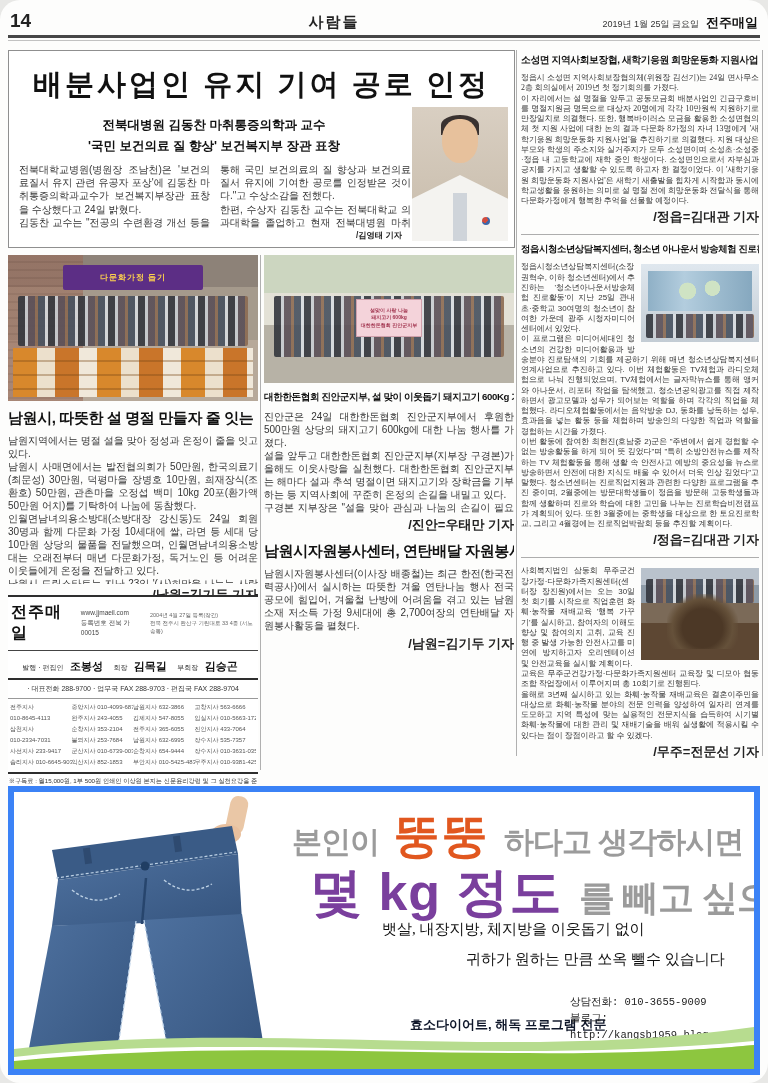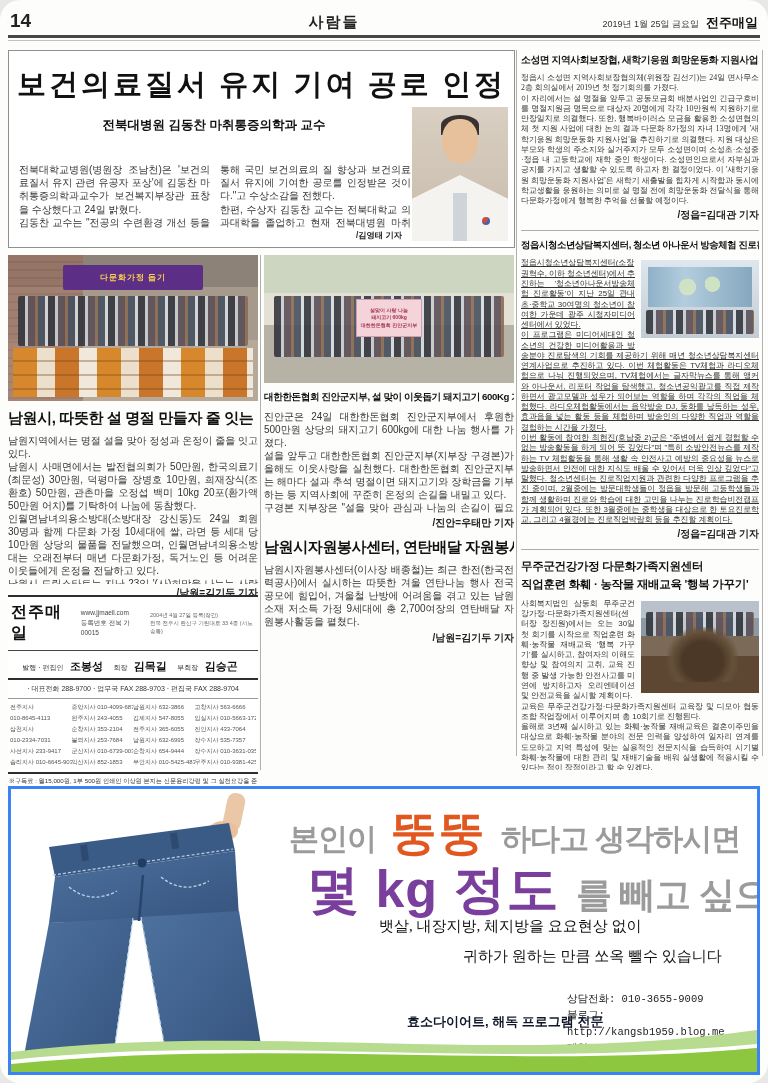--- a/index.html
+++ b/index.html
@@ -35,21 +35,21 @@
   #vr2 { left:516px; top:50px; height:706px; }
   #vr3 { left:762px; top:50px; height:706px; }
 
   .colL { position:absolute; left:8px; top:255px; width:250px; height:517px; }
   .colM { position:absolute; left:264px; top:255px; width:250px; height:517px; overflow:hidden; }
   .colR { position:absolute; left:521px; top:50px; width:238px; height:720px; overflow:hidden; }
 
   .art-hl { font-size:15px; font-weight:bold; color:#111; letter-spacing:-0.4px; white-space:nowrap; overflow:hidden; margin:8px 0 6px; }
   .art-hl2 { font-size:11.5px; font-weight:bold; color:#111; letter-spacing:-0.3px; line-height:1.5; margin:8px 0 6px; }
   .body-txt { font-size:10px; line-height:1.3; text-align:justify; white-space:pre-line; color:#333; }
-  .byline { text-align:right; font-size:10px; font-weight:bold; color:#222; margin-top:2px; }
+  .byline { text-align:right; font-size:13px; font-weight:bold; color:#222; margin-top:2px; }
   .div-hr { height:1px; background:#adadad; margin:8px 0; }
 
   
   .photo { position:relative; overflow:hidden; background:#999; }
   .crowd { position:absolute; left:4%; right:4%; border-radius:2px; opacity:.9;
            background:repeating-linear-gradient(90deg,#33363d 0 7px,#c9cdd2 7px 10px,#5a4f57 10px 17px,#8c6b52 17px 20px,#46505e 20px 27px,#d8dce0 27px 30px); }
   .ph-nw { height:146px; background:linear-gradient(180deg,#8d8278 0 22%,#a59a8c 22% 58%,#b7a99a 58% 100%); }
   .ph-nw .brick { position:absolute; left:0; top:0; width:30%; height:100%; background:repeating-linear-gradient(180deg,#9b6a58 0 6px,#8a5b4a 6px 8px); opacity:.55; }
   .ph-banner { position:absolute; left:22%; top:7%; width:56%; height:17%; background:#5c2e85; color:#ffd34d; font-size:8px; font-weight:bold; display:flex; align-items:center; justify-content:center; letter-spacing:1px; border-radius:2px; }
   .ph-nw .crowd { top:28%; height:34%; }
@@ -87,21 +87,21 @@
   .m-row2 { text-align:center; padding:5px 0 4px; border-bottom:2px solid #2e2e2e; }
   .m-row2 .lbl { font-size:7px; color:#333; }
   .m-row2 .nm { font-size:11px; font-weight:bold; color:#111; margin:0 6px 0 2px; }
   .m-row3 { text-align:center; font-size:7px; color:#333; padding:4px 0; border-bottom:1px solid #999; }
   .branches { padding:3px 2px; border-bottom:2px solid #2e2e2e; }
   .br-row { display:flex; }
   .br-row span { flex:1; font-size:6px; color:#555; line-height:1.85; white-space:nowrap; overflow:hidden; }
   .m-foot { font-size:6.2px; color:#333; text-align:center; padding:3px 0; }
 
   
-  .ad { position:absolute; left:8px; top:786px; width:752px; height:289px; border:3px solid #3b82f6; background:#fff; overflow:hidden; }
+  .ad { position:absolute; left:8px; top:786px; width:752px; height:289px; border:6px solid #3b82f6; background:#fff; overflow:hidden; }
   .ad-l1 { position:absolute; left:278px; top:14px; white-space:nowrap; }
   .ad-l1 .g { font-size:30px; font-weight:900; color:var(--ad-gray); letter-spacing:-1px; }
   .ad-l1 .o { font-size:46px; font-weight:900; color:var(--ad-orange); margin:0 10px; letter-spacing:2px; }
   .ad-l2 { position:absolute; left:296px; top:66px; white-space:nowrap; }
   .ad-l2 .p { font-size:52px; font-weight:900; color:var(--ad-purple); margin-right:12px; letter-spacing:1px; }
   .ad-l2 .g { font-size:36px; font-weight:900; color:var(--ad-gray); letter-spacing:-1px; }
   .ad-l3 { position:absolute; left:368px; top:128px; font-family:"Liberation Serif", serif; font-size:15px; color:#111; }
   .ad-l4 { position:absolute; left:452px; top:158px; font-family:"Liberation Serif", serif; font-size:15px; color:#111; }
   .ad-prog { position:absolute; left:396px; top:224px; font-size:13px; font-weight:bold; color:#0f172a; }
   .ad-contact { position:absolute; left:556px; top:202px; font-size:10.5px; color:#222; line-height:1.55;font-family:Liberation Mono, monospace; }
@@ -118,23 +118,24 @@
     <div class="hdr-sec">사람들</div>
     <div class="hdr-right">
       <span>2019년 1월 25일 금요일</span>
       <span class="hdr-paper">전주매일</span>
     </div>
   </div>
   <div class="hr1"></div>
   <div class="hr2"></div>
 
   <div class="main-art">
-    <div class="main-hl">보건의료질서 유지 기여 공로 인정</div>
+    <div class="main-hl">배분사업인 유지 기여 공로 인정</div>
     <div class="main-sub">
       <div>전북대병원 김동찬 마취통증의학과 교수</div>
+      <div>'국민 보건의료 질 향상' 보건복지부 장관 표창</div>
     </div>
     <div class="main-body">전북대학교병원(병원장 조남천)은 '보건의료질서 유지 관련 유공자 포상'에 김동찬 마취통증의학과교수가 보건복지부장관 표창을 수상했다고 24일 밝혔다.
 김동찬 교수는 "전공의 수련환경 개선 등을 통해 국민 보건의료의 질 향상과 보건의료질서 유지에 기여한 공로를 인정받은 것이다."고 수상소감을 전했다.
 한편, 수상자 김동찬 교수는 전북대학교 의과대학을 졸업하고 현재 전북대병원 마취통증의학과 교수로 재직하고 있다. 또한, 미국 아이오와 주립대학 객원연구원, 전북대병원 중환자실장, 수술실장, 의료질향상실장, 감염관리 담당, 마취통증의학과 과장, 전북대학교 의학전문대학원 교육부원장 등을 역임하는 등 활발한 활동으로 국민보건향상과 의학교육발전에 기여하고 있다.</div>
     <div class="main-byline">/김영태 기자</div>
     <div class="portrait">
       <div class="p-hair"></div>
       <div class="p-head"></div>
       <div class="p-coat"></div>
       <div class="p-shirt"></div>
@@ -252,31 +253,27 @@
 이 자리에서는 설 명절을 앞두고 공동모금회 배분사업인 긴급구호비를 명절지원금 명목으로 대상자 20명에게 각각 10만원씩 지원하기로 만장일치로 의결했다. 또한, 행복바이러스 모금을 활용한 소성면협의체 첫 지원 사업에 대한 논의 결과 다문화 8가정의 자녀 13명에게 '새학기응원 희망운동화 지원사업'을 추진하기로 의결했다. 지원 대상은 부모와 학생의 주소지와 실거주지가 모두 소성면이며 소성초·소성중·정읍 내 고등학교에 재학 중인 학생이다. 소성면인으로서 자부심과 긍지를 가지고 생활할 수 있도록 하고자 한 결정이었다. 이 '새학기응원 희망운동화 지원사업'은 새학기 새출발을 힘차게 시작함과 동시에 학교생활을 응원하는 의미로 설 명절 전에 희망운동화 전달식을 통해 다문화가정에게 행복한 추억을 선물할 예정이다.</div>
     <div class="byline">/정읍=김대관 기자</div>
     <div class="div-hr"></div>
 
     <div class="art-hl" style="font-size:9.4px;">정읍시청소년상담복지센터, 청소년 아나운서 방송체험 진로활동 가져</div>
     <div>
       <div class="photo ph-media ph-float">
         <div class="screen"></div>
         <div class="crowd"></div>
       </div>
-      <div class="body-txt" style="font-size:7.9px;text-decoration:underline;">정읍시청소년상담복지센터(소장 권혁수, 이하 청소년센터)에서 추진하는 '청소년아나운서방송체험 진로활동'이 지난 25일 관내 초·중학교 30여명의 청소년이 참여한 가운데 광주 시청자미디어센터에서 있었다.
+      <div class="body-txt" style="font-size:7.9px;">정읍시청소년상담복지센터(소장 권혁수, 이하 청소년센터)에서 추진하는 '청소년아나운서방송체험 진로활동'이 지난 25일 관내 초·중학교 30여명의 청소년이 참여한 가운데 광주 시청자미디어센터에서 있었다.
 이 프로그램은 미디어세대인 청소년의 건강한 미디어활용과 방송분야 진로탐색의 기회를 제공하기 위해 매년 청소년상담복지센터 연계사업으로 추진하고 있다. 이번 체험활동은 TV체험과 라디오체험으로 나눠 진행되었으며, TV체험에서는 글자막뉴스를 통해 앵커와 아나운서, 리포터 작업을 탐색했고, 청소년공익광고를 직접 제작하면서 광고모델과 성우가 되어보는 역할을 하며 각각의 직업을 체험했다. 라디오체험활동에서는 음악방송 DJ, 동화를 낭독하는 성우, 효과음을 넣는 활동 등을 체험하며 방송인의 다양한 직업과 역할을 경험하는 시간을 가졌다.
 이번 활동에 참여한 최현진(호남중 2)군은 "주변에서 쉽게 경험할 수 없는 방송활동을 하게 되어 뜻 깊었다"며 "특히 소방안전뉴스를 제작하는 TV 체험활동을 통해 생활 속 안전사고 예방의 중요성을 뉴스로 방송하면서 안전에 대한 지식도 배울 수 있어서 더욱 인상 깊었다"고 말했다. 청소년센터는 진로직업지원과 관련한 다양한 프로그램을 추진 중이며, 2월중에는 방문대학생들이 정읍을 방문해 고등학생들과 함께 생활하며 진로와 학습에 대한 고민을 나누는 진로학습비전캠프가 계획되어 있다. 또한 3월중에는 중학생을 대상으로 한 토요진로학교, 그리고 4월경에는 진로직업박람회 등을 추진할 계획이다.</div>
     </div>
     <div class="byline">/정읍=김대관 기자</div>
     <div class="div-hr"></div>
 
-    <div class="art-hl2">
-      <div>무주군건강가정 다문화가족지원센터</div>
-      <div>직업훈련 화훼 · 농작물 재배교육 '행복 가꾸기'</div>
-    </div>
     <div>
       <div class="photo ph-soil ph-float">
         <div class="crowd"></div>
         <div class="mound"></div>
       </div>
       <div class="body-txt" style="font-size:7.9px;">사회복지법인 삼동회 무주군건강가정·다문화가족지원센터(센터장 장진원)에서는 오는 30일 첫 회기를 시작으로 직업훈련 화훼·농작물 재배교육 '행복 가꾸기'를 실시하고, 참여자의 이해도 향상 및 참여의지 고취, 교육 진행 중 발생 가능한 안전사고를 미연에 방지하고자 오리엔테이션 및 안전교육을 실시할 계획이다.
 교육은 무주군건강가정·다문화가족지원센터 교육장 및 디모아 협동조합 작업장에서 이루어지며 총 10회기로 진행된다.
 올해로 3년째 실시하고 있는 화훼·농작물 재배교육은 결혼이주민을 대상으로 화훼·농작물 분야의 전문 인력을 양성하여 일자리 연계를 도모하고 지역 특성에 맞는 실용적인 전문지식을 습득하여 시기별 화훼·농작물에 대한 관리 및 재배기술을 배워 실생활에 적용시킬 수 있다는 점이 장점이라고 할 수 있겠다.</div>
     </div>
     <div class="byline">/무주=전문선 기자</div>
@@ -313,21 +310,21 @@
 
     <div class="ad-l1">
       <span class="g">본인이</span>
       <span class="o">뚱뚱</span>
       <span class="g">하다고 생각하시면</span>
     </div>
     <div class="ad-l2">
       <span class="p">몇  kg 정도</span>
       <span class="g">를 빼고 싶으세요?</span>
     </div>
-    <div class="ad-l3">뱃살, 내장지방, 체지방을 요요현상 없이</div>
+    <div class="ad-l3">뱃살, 내장지방, 체지방을 이웃돕기 없이</div>
     <div class="ad-l4">귀하가 원하는 만큼 쏘옥 뺄수 있습니다</div>
     <div class="ad-prog">효소다이어트, 해독 프로그램 전문</div>
     <div class="ad-contact">
       <div>상담전화: 010-3655-9009</div>
       <div>블로그: http://kangsb1959.blog.me</div>
       <div>메일: ndtherapy119@gmail.com</div>
     </div>
 
     <svg class="swoosh" viewBox="0 0 752 58" preserveAspectRatio="none">
       <path d="M0,38 C250,8 500,52 752,16 L752,58 L0,58 Z" fill="#b7dc8f"></path>

